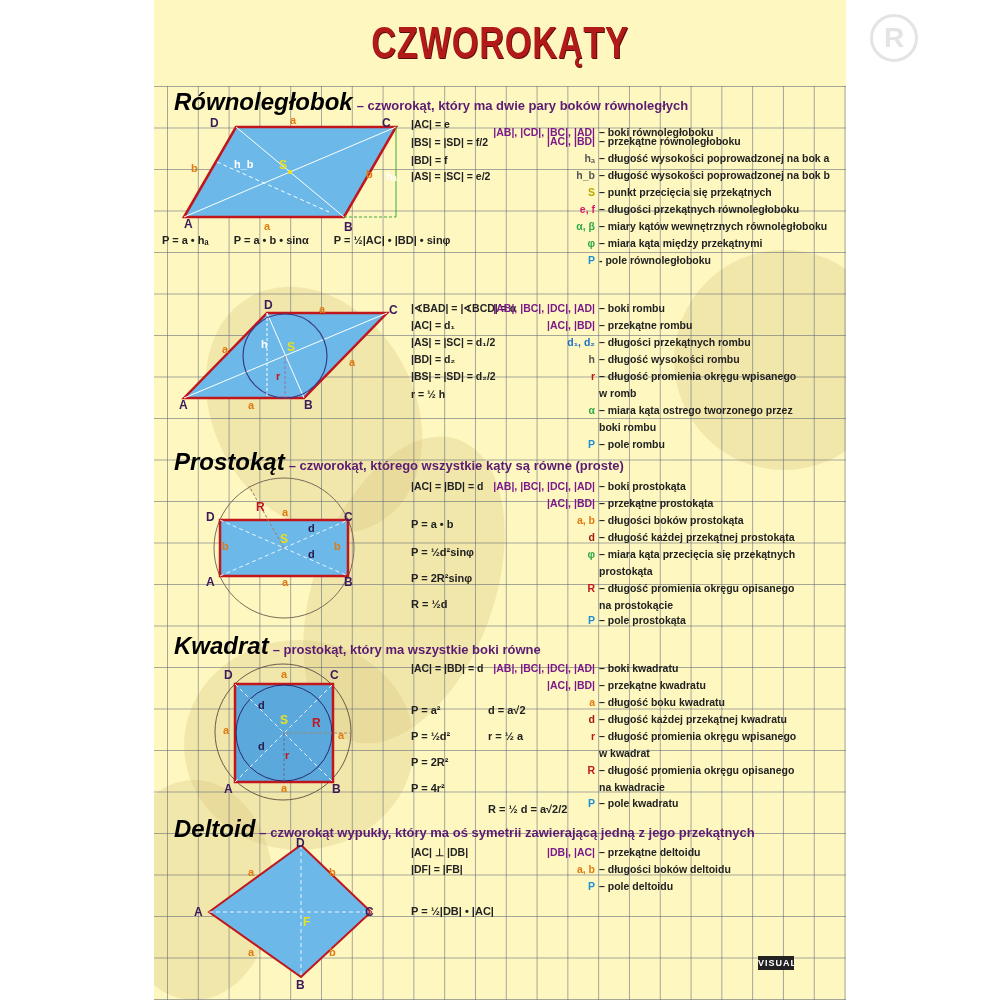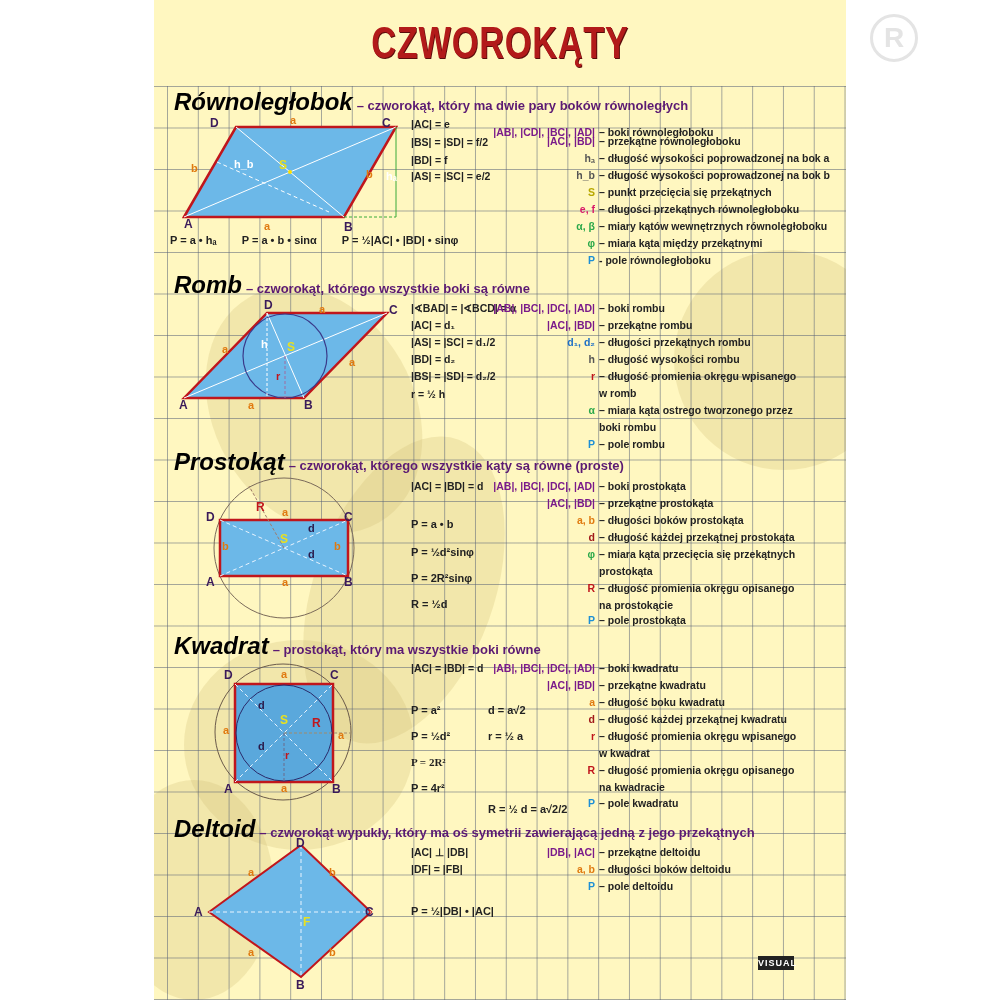--- a/index.html
+++ b/index.html
@@ -63,41 +63,38 @@
   <span class="f" style="left:212px;top:168px;color:#e07a10;font-size:11px;">b</span>
   <span class="f" style="left:125px;top:158px;color:#e8e020;font-size:12px;">S</span>
   <span class="f" style="left:232px;top:170px;color:#fff;font-size:11px;">hₐ</span>
   <span class="f" style="left:80px;top:158px;color:#fff;font-size:11px;">h_b</span>
 
   <span class="f" style="left:257px;top:118px;">|AC| = e</span>
   <span class="f" style="left:257px;top:136px;">|BS| = |SD| = f/2</span>
   <span class="f" style="left:257px;top:154px;">|BD| = f</span>
   <span class="f" style="left:257px;top:170px;">|AS| = |SC| = e/2</span>
 
-  <div class="f" style="left:16px;top:234px;font-size:11px;">
+  <div class="f" style="left:8px;top:234px;font-size:11px;">
     <span>P = a • hₐ</span>
     <span style="margin-left:22px;">P = a • b • sinα</span>
     <span style="margin-left:22px;">P = ½|AC| • |BD| • sinφ</span>
   </div>
 
   <div>
     <div class="leg" style="left:445px;top:126px;"><span class="sym" style="color:#7a1a8a;">|AB|, |CD|, |BC|, |AD|</span><span class="desc">– boki równoległoboku</span></div>
     <div class="leg" style="left:445px;top:135px;"><span class="sym" style="color:#7a1a8a;">|AC|, |BD|</span><span class="desc">– przekątne równoległoboku</span></div>
     <div class="leg" style="left:445px;top:152px;"><span class="sym" style="color:#555;">hₐ</span><span class="desc">– długość wysokości poprowadzonej na bok a</span></div>
     <div class="leg" style="left:445px;top:169px;"><span class="sym" style="color:#555;">h_b</span><span class="desc">– długość wysokości poprowadzonej na bok b</span></div>
     <div class="leg" style="left:445px;top:186px;"><span class="sym" style="color:#b8a800;">S</span><span class="desc">– punkt przecięcia się przekątnych</span></div>
     <div class="leg" style="left:445px;top:203px;"><span class="sym" style="color:#d81a6a;">e, f</span><span class="desc">– długości przekątnych równoległoboku</span></div>
     <div class="leg" style="left:445px;top:220px;"><span class="sym" style="color:#2aa84a;">α, β</span><span class="desc">– miary kątów wewnętrznych równoległoboku</span></div>
     <div class="leg" style="left:445px;top:237px;"><span class="sym" style="color:#2aa84a;">φ</span><span class="desc">– miara kąta między przekątnymi</span></div>
     <div class="leg" style="left:445px;top:254px;"><span class="sym" style="color:#1d8fd6;">P</span><span class="desc">- pole równoległoboku</span></div>
   </div>
 
-  <div class="sec-head" style="top:271px;">
-    <span class="sec-name">Romb</span><span class="sec-def">– czworokąt, którego wszystkie boki są równe</span>
-  </div>
 
   <svg class="diagram" style="left:15px;top:300px;" width="230" height="110">
     <polygon points="15,98 98,13 218,13 135,98" fill="#6cb8e8" stroke="#c0161c" stroke-width="2.5"></polygon>
     <line x1="15" y1="98" x2="218" y2="13" stroke="#fff" stroke-width="1"></line>
     <line x1="98" y1="13" x2="135" y2="98" stroke="#fff" stroke-width="1"></line>
     <circle cx="116" cy="56" r="42" fill="none" stroke="#3a3a8a" stroke-width="1.2"></circle>
     <line x1="98" y1="13" x2="98" y2="98" stroke="#fff" stroke-width="1" stroke-dasharray="3,2"></line>
     <line x1="116" y1="56" x2="116" y2="98" stroke="#a06aa0" stroke-width="1" stroke-dasharray="3,2"></line>
   </svg>
   <span class="f" style="left:25px;top:398px;color:#3a1a5a;font-size:12px;">A</span>
@@ -197,21 +194,21 @@
   <span class="f" style="left:184px;top:729px;color:#e07a10;font-size:11px;">a</span>
   <span class="f" style="left:104px;top:699px;color:#2a1a4a;font-size:11px;">d</span>
   <span class="f" style="left:104px;top:740px;color:#2a1a4a;font-size:11px;">d</span>
   <span class="f" style="left:126px;top:713px;color:#e8e020;font-size:12px;">S</span>
   <span class="f" style="left:158px;top:716px;color:#c0161c;font-size:12px;">R</span>
   <span class="f" style="left:131px;top:749px;color:#c0161c;font-size:11px;">r</span>
 
   <span class="f" style="left:257px;top:662px;">|AC| = |BD| = d</span>
   <span class="f" style="left:257px;top:704px;font-size:11px;">P = a²</span>
   <span class="f" style="left:257px;top:730px;font-size:11px;">P = ½d²</span>
-  <span class="f" style="left:257px;top:756px;font-size:11px;font-family:Liberation Serif, serif;">P = 2R²</span>
+  <span class="f" style="left:257px;top:756px;font-size:11px;">P = 2R²</span>
   <span class="f" style="left:257px;top:782px;font-size:11px;">P = 4r²</span>
   <span class="f" style="left:334px;top:704px;font-size:11px;">d = a√2</span>
   <span class="f" style="left:334px;top:730px;font-size:11px;">r = ½ a</span>
   <span class="f" style="left:334px;top:803px;font-size:11px;">R = ½ d = a√2/2</span>
 
   <div>
     <div class="leg" style="left:445px;top:662px;"><span class="sym" style="color:#7a1a8a;">|AB|, |BC|, |DC|, |AD|</span><span class="desc">– boki kwadratu</span></div>
     <div class="leg" style="left:445px;top:679px;"><span class="sym" style="color:#7a1a8a;">|AC|, |BD|</span><span class="desc">– przekątne kwadratu</span></div>
     <div class="leg" style="left:445px;top:696px;"><span class="sym" style="color:#e07a10;">a</span><span class="desc">– długość boku kwadratu</span></div>
     <div class="leg" style="left:445px;top:713px;"><span class="sym" style="color:#a0181a;">d</span><span class="desc">– długość każdej przekątnej kwadratu</span></div>

